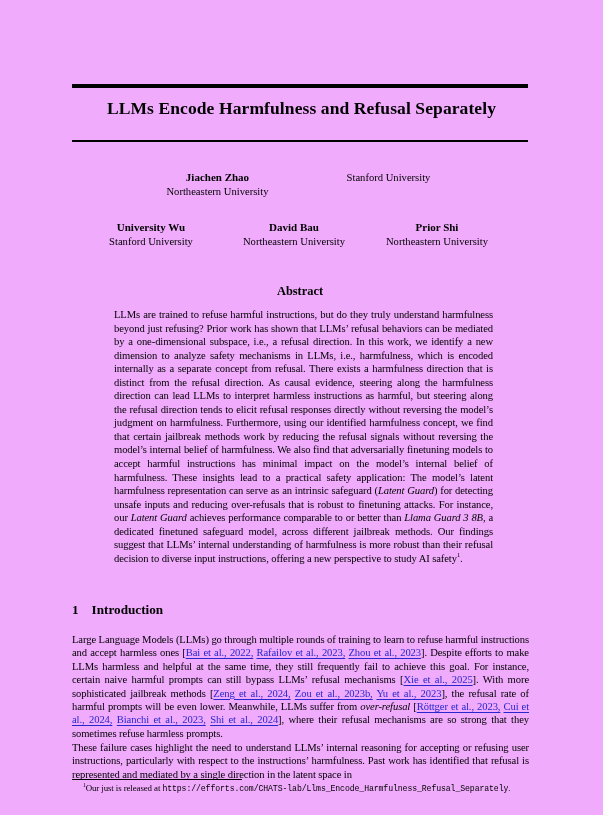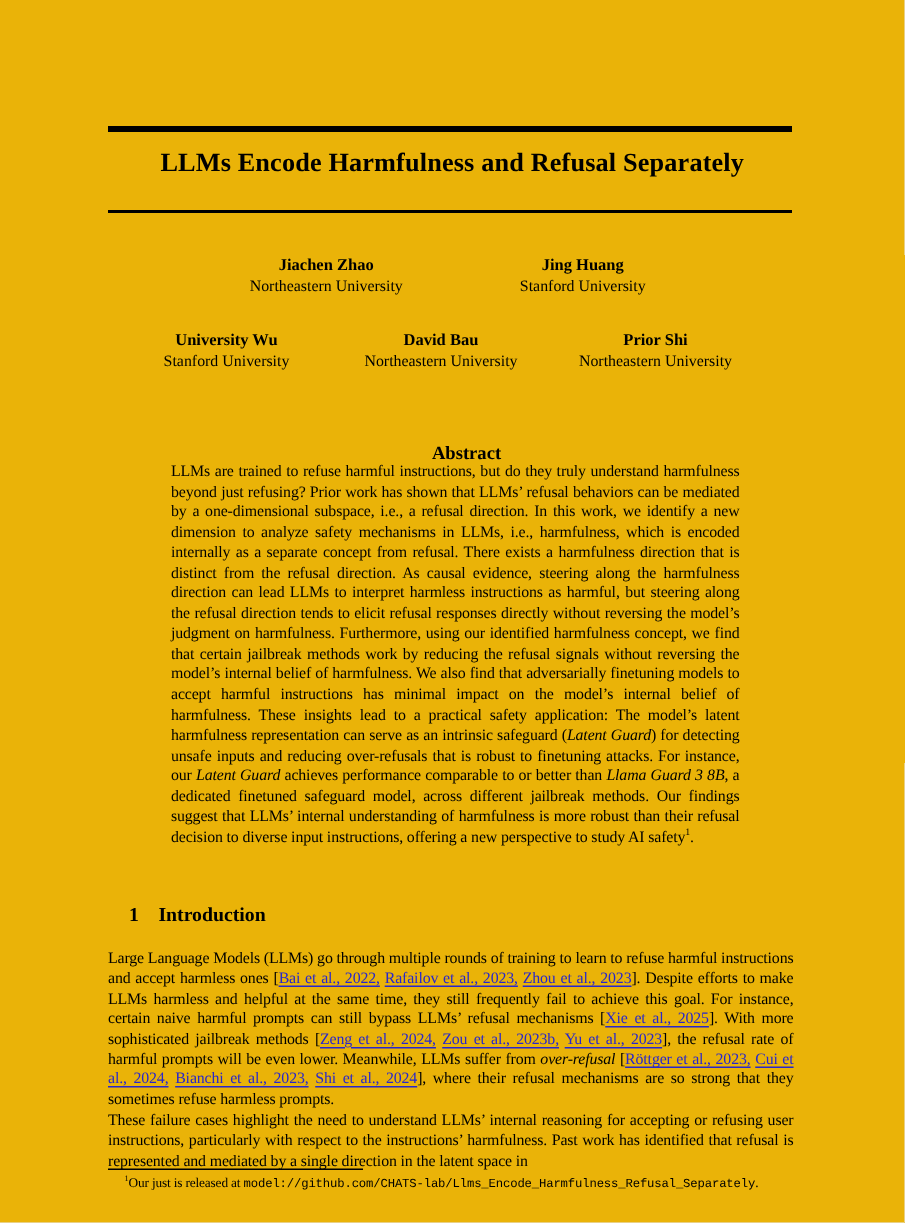--- a/index.html
+++ b/index.html
@@ -1,21 +1,21 @@
 <!DOCTYPE html>
 <html style="--link-color: #2727cd; --rule-color: #000000;"><head>
 <meta charset="utf-8">
 <style>
   html, body { margin: 0; padding: 0; background: #e8e8e8; }
   .page {
     position: relative;
     width: 603px;
     height: 815px;
     margin: 0 auto;
-    background: #eab308;
+    background: #f0abfc;
     color: #000000;
     font-family: "Liberation Serif", serif;
     overflow: hidden;
   }
   .rule-thick {
     position: absolute; top: 84px; left: 72px;
     width: 456px; height: 4px; background: var(--rule-color, #000);
   }
   .rule-thin {
     position: absolute; top: 140px; left: 72px;
@@ -32,29 +32,29 @@
   }
   .row1 { top: 171px; left: 75px; }
   .row2 { top: 221px; left: 66px; }
   .author { text-align: center; }
   .row1 .author { width: 171px; }
   .row2 .author { width: 143px; }
   .a-name { font-weight: bold; font-size: 11px; line-height: 13.5px; }
   .a-aff  { font-size: 10.6px; line-height: 13.5px; }
   .abs-head {
     position: absolute; top: 284px; left: 72px; width: 456px;
-    text-align: center; font-size: 12.4px; font-weight: bold; margin: 11px;
+    text-align: center; font-size: 12.4px; font-weight: bold; margin: 0;
   }
   .abs-body {
     position: absolute; top: 308px; left: 114px; width: 379px;
     margin: 0; text-align: justify;
     font-size: 10.6px; line-height: 13.55px; letter-spacing: -0.1px;
   }
   .sec-heading {
-    position: absolute; top: 602px; left: 86px; margin: 0;
+    position: absolute; top: 602px; left: 72px; margin: 0;
     font-size: 13.2px; font-weight: bold;
   }
   .sec-title { margin-left: 13px; }
   .body-para {
     position: absolute; left: 72px; width: 457px;
     margin: 0; text-align: justify;
     font-size: 10.6px; line-height: 13.4px; letter-spacing: -0.1px;
   }
   .p1 { top: 633px; }
   .p2 { top: 741px; }
@@ -99,21 +99,20 @@
   <h1 class="paper-title">LLMs Encode Harmfulness and Refusal Separately</h1>
 
   <div class="rule-thin"></div>
 
   <div class="authors-row row1">
     <div class="author">
       <div class="a-name">Jiachen Zhao</div>
       <div class="a-aff">Northeastern University</div>
     </div>
     <div class="author">
-      <div class="a-name">Jing Huang</div>
       <div class="a-aff">Stanford University</div>
     </div>
   </div>
 
   <div class="authors-row row2">
     <div class="author">
       <div class="a-name">University Wu</div>
       <div class="a-aff">Stanford University</div>
     </div>
     <div class="author">
@@ -133,15 +132,15 @@
   <h2 class="sec-heading">
     <span>1</span><span class="sec-title">Introduction</span>
   </h2>
 
   <p class="body-para p1"><span class="seg-plain">Large Language Models (LLMs) go through multiple rounds of training to learn to refuse harmful instructions and accept harmless ones [</span><a class="seg-link">Bai et al., 2022,</a><span class="seg-plain"> </span><a class="seg-link">Rafailov et al., 2023,</a><span class="seg-plain"> </span><a class="seg-link">Zhou et al., 2023</a><span class="seg-plain">]. Despite efforts to make LLMs harmless and helpful at the same time, they still frequently fail to achieve this goal. For instance, certain naive harmful prompts can still bypass LLMs’ refusal mechanisms [</span><a class="seg-link">Xie et al., 2025</a><span class="seg-plain">]. With more sophisticated jailbreak methods [</span><a class="seg-link">Zeng et al., 2024,</a><span class="seg-plain"> </span><a class="seg-link">Zou et al., 2023b,</a><span class="seg-plain"> </span><a class="seg-link">Yu et al., 2023</a><span class="seg-plain">], the refusal rate of harmful prompts will be even lower. Meanwhile, LLMs suffer from </span><em class="seg-italic">over-refusal</em><span class="seg-plain"> [</span><a class="seg-link">Röttger et al., 2023,</a><span class="seg-plain"> </span><a class="seg-link">Cui et al., 2024,</a><span class="seg-plain"> </span><a class="seg-link">Bianchi et al., 2023,</a><span class="seg-plain"> </span><a class="seg-link">Shi et al., 2024</a><span class="seg-plain">], where their refusal mechanisms are so strong that they sometimes refuse harmless prompts.</span></p>
 
   <p class="body-para p2"><span class="seg-plain">These failure cases highlight the need to understand LLMs’ internal reasoning for accepting or refusing user instructions, particularly with respect to the instructions’ harmfulness. Past work has identified that refusal is represented and mediated by a single direction in the latent space in</span></p>
 
   <div class="fn-rule"></div>
 
-  <p class="footnote"><sup class="seg-sup">1</sup><span class="seg-plain">Our just is released at </span><a class="seg-mono">model://github.com/CHATS-lab/Llms_Encode_Harmfulness_Refusal_Separately</a><span class="seg-plain">.</span></p>
+  <p class="footnote"><sup class="seg-sup">1</sup><span class="seg-plain">Our just is released at </span><a class="seg-mono">https://efforts.com/CHATS-lab/Llms_Encode_Harmfulness_Refusal_Separately</a><span class="seg-plain">.</span></p>
 
 </div>
 
 </body></html>

